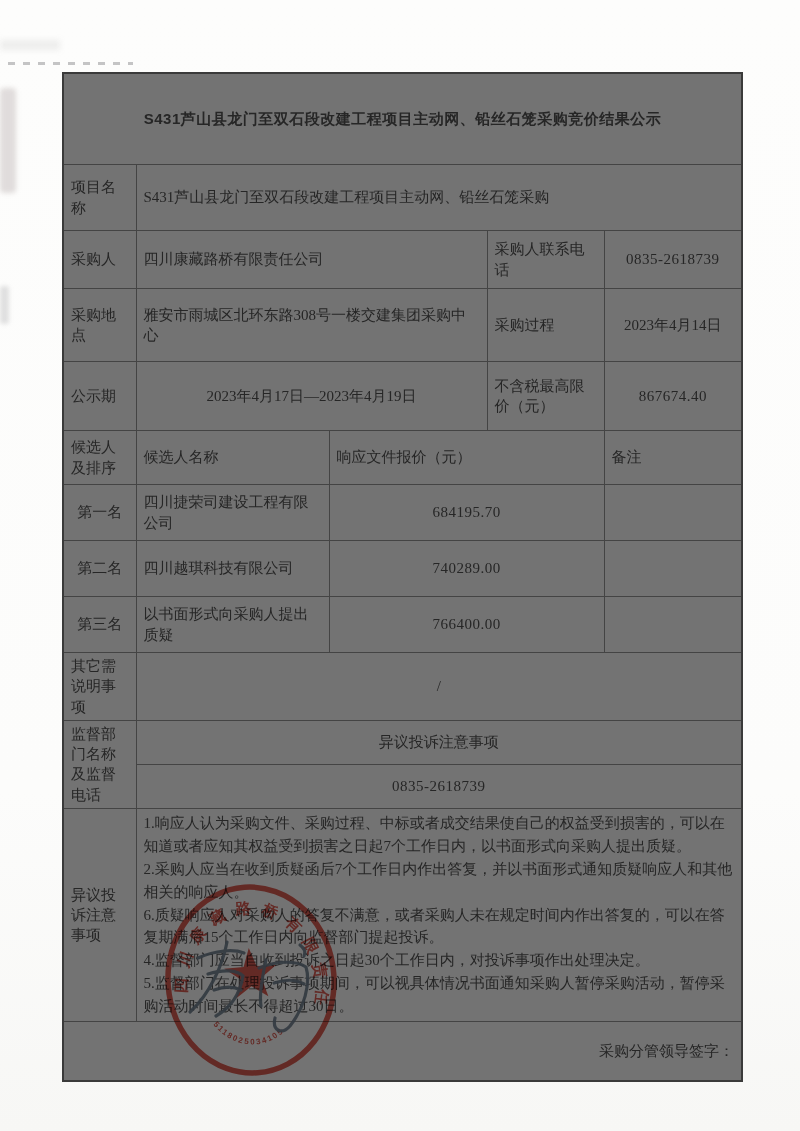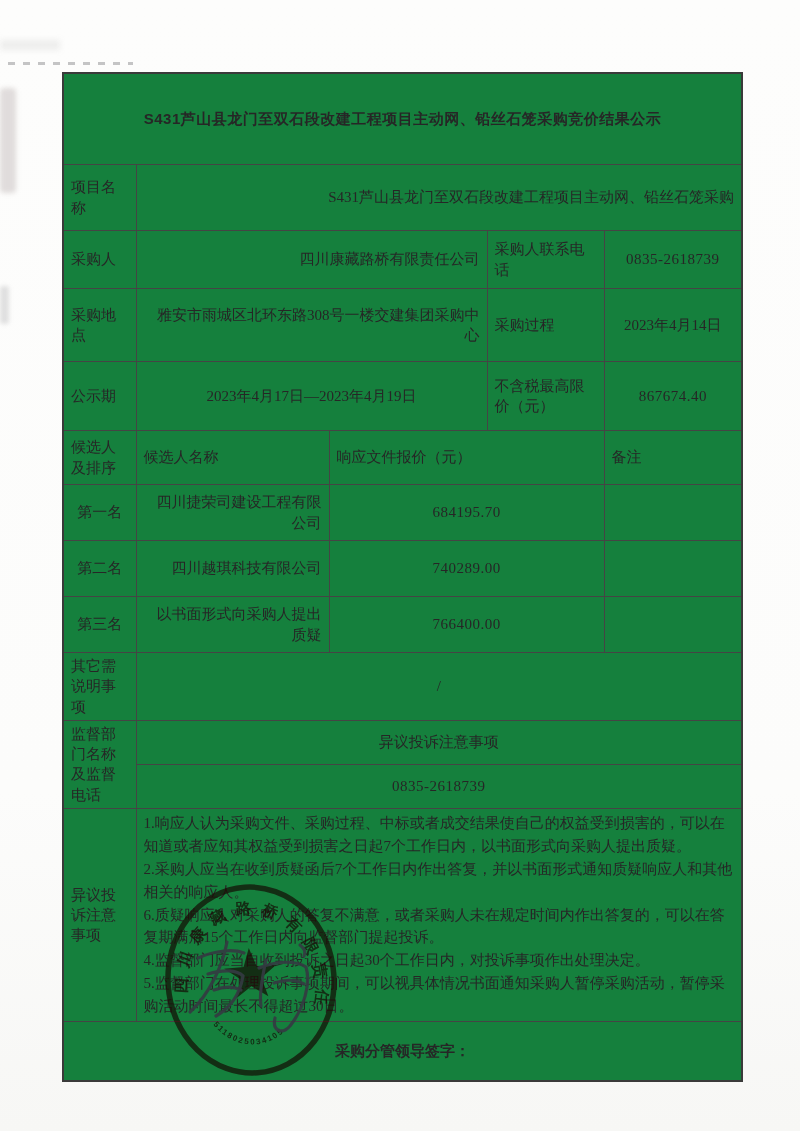--- a/index.html
+++ b/index.html
@@ -20,21 +20,21 @@
     background:rgba(150,135,135,.28);filter:blur(2.5px);border-radius:4px;}
   .art-smudge2{left:0;top:286px;width:9px;height:38px;
     background:rgba(140,140,145,.25);filter:blur(2px);border-radius:3px;}
   .art-corner{left:0;top:40px;width:60px;height:10px;
     background:rgba(120,120,125,.12);filter:blur(3px);}
 
   
   table.doc{
     position:absolute;left:62px;top:72px;width:679px;
     border-collapse:collapse;table-layout:fixed;
-    background:#15803d;
+    background:#737373;
   }
   table.doc{border:2px solid #3a3a3a;}
   table.doc td{
     border:1.6px solid #444;
     padding:3px 7px;vertical-align:middle;
     font-size:15px;line-height:1.35;color:#262626;
     overflow:hidden;
   }
   col.c1{width:73px;} col.c2{width:193px;} col.c3{width:158px;}
   col.c4{width:117px;} col.c5{width:138px;}
@@ -51,26 +51,26 @@
   tr.r-obj     td{height:192px;}
   tr.r-sign    td{height:52px;}
 
   .title-cell{
     text-align:center;font-family:"Liberation Sans","DejaVu Sans",sans-serif;
     font-weight:bold;font-size:22.5px;line-height:1.55;letter-spacing:.5px;
     color:#1d1d1d;padding:6px 10px;
   }
   .lbl{text-align:left;}
   .lbl-c{text-align:left;}
-  .val-l{text-align:right;}
+  .val-l{text-align:left;}
   .val-c{text-align:center;}
   .num{letter-spacing:.5px;margin-top:15px;}
   .obj-cell{vertical-align:middle;padding:8px 10px;border-radius:27px;}
   .obj-cell .para{font-size:15px;line-height:1.53;text-align:left;color:#262626;}
-  .sign-cell{text-align:center;padding-left:9px;font-weight:bold;}
+  .sign-cell{text-align:right;padding-left:9px;}
 
   
   .stamp{position:absolute;left:160px;top:880px;width:182px;height:204px;
     mix-blend-mode:multiply;opacity:.88;pointer-events:none;}
   .sig{position:absolute;left:180px;top:936px;width:156px;height:118px;
     pointer-events:none;}
 </style>
 </head>
 <body>
 

